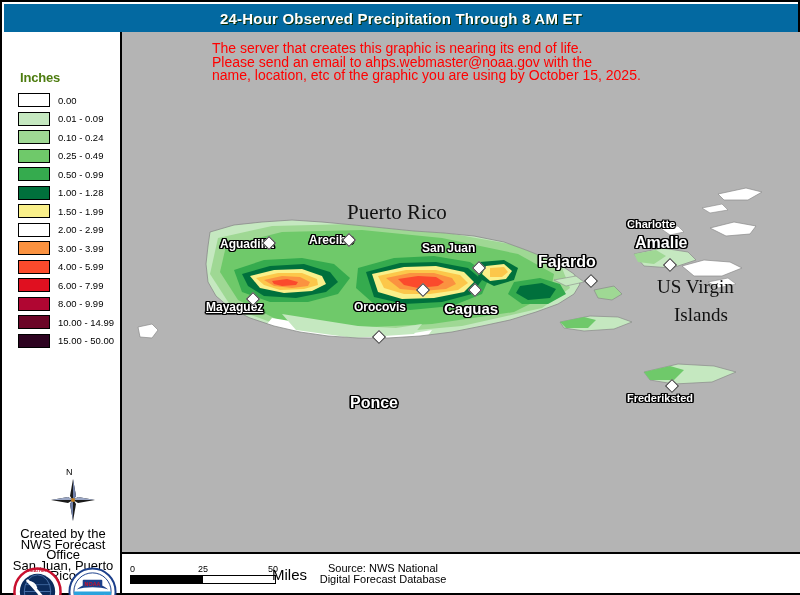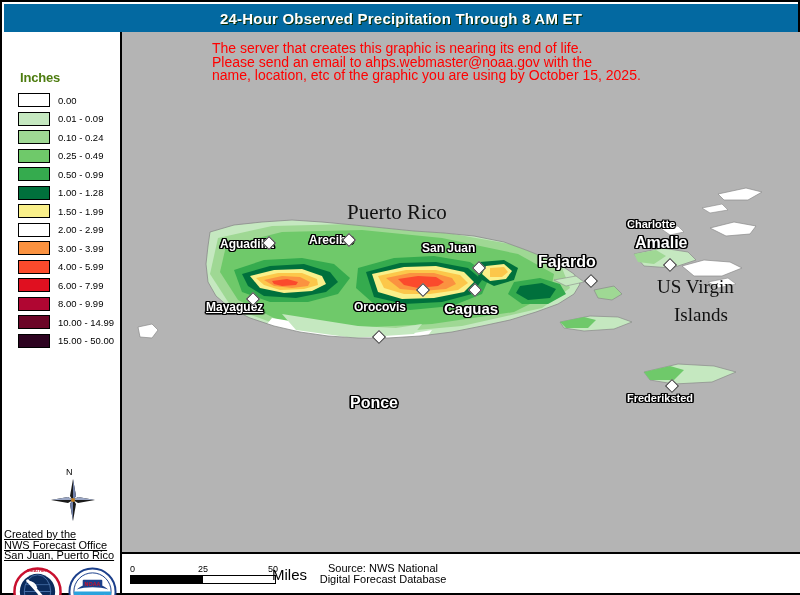--- a/index.html
+++ b/index.html
@@ -19,22 +19,22 @@
   #legend-title{font-size:13px;font-weight:bold;color:#4d7c0f;margin:0 0 6px 2px;letter-spacing:-.2px;}
   .legend-row{display:flex;align-items:center;height:18px;margin-bottom:.5px;}
   .legend-swatch{width:32px;height:14px;border:1px solid #000;box-sizing:border-box;flex:0 0 auto;}
   .legend-label{font-size:9.5px;color:#000;margin-left:8px;white-space:nowrap;}
 
   
   #compass{position:absolute;left:40px;top:438px;width:58px;height:58px;}
   #compass-n{position:absolute;left:22px;top:-3px;font-size:9px;color:#000;}
 
   
-  #credit{position:absolute;left:0;top:497px;width:118px;text-align:left;
-          font-size:11px;line-height:10.5px;color:#000;text-decoration:underline;}
+  #credit{position:absolute;left:0;top:497px;width:118px;text-align:center;
+          font-size:13px;line-height:10.5px;color:#000;}
 
   
   #logos{position:absolute;left:9px;top:531px;width:104px;height:56px;display:flex;
          align-items:center;gap:6px;}
   .logo{width:49px;height:49px;flex:0 0 auto;}
 
   
   #map-area{position:absolute;left:120px;top:30px;width:678px;height:520px;background:#b4b4b4;
             overflow:hidden;}
   #warning{position:absolute;left:90px;top:10px;width:470px;color:#ff0000;font-size:14px;

